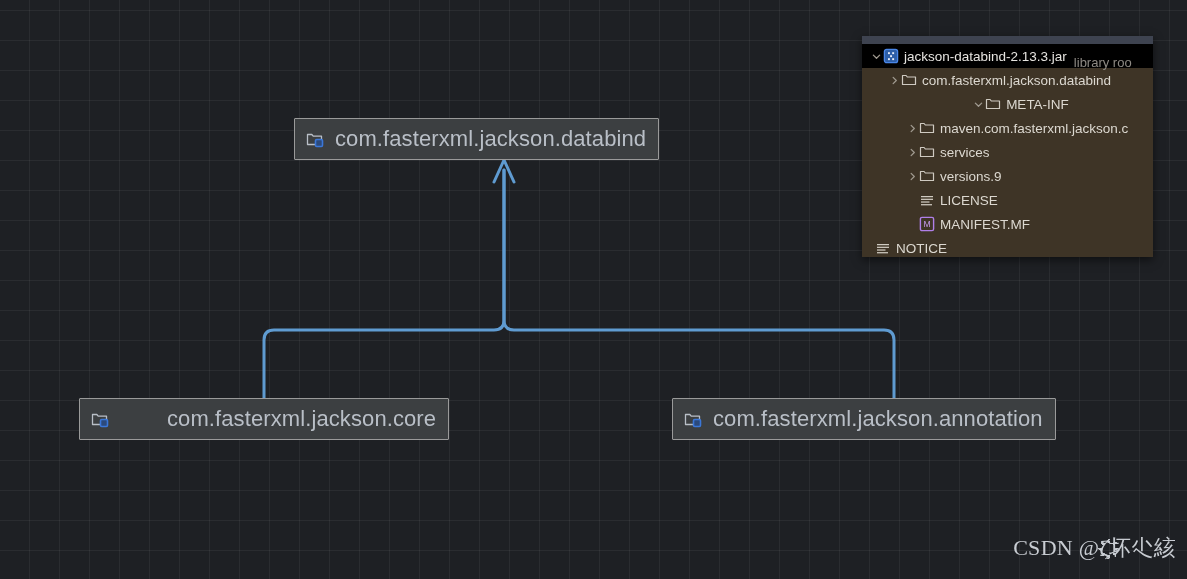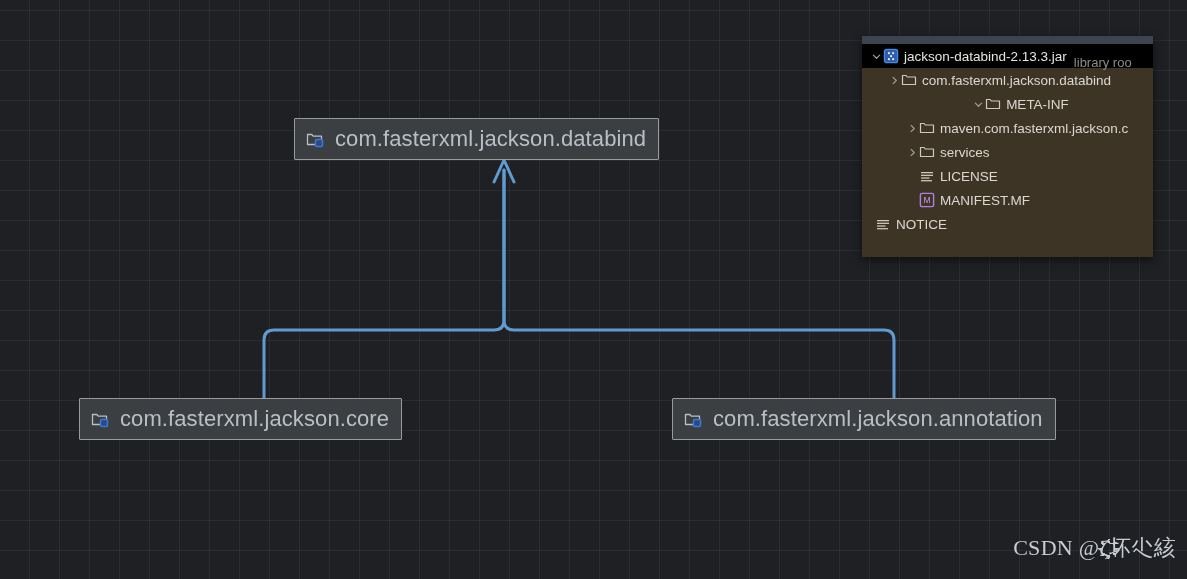--- a/index.html
+++ b/index.html
@@ -52,21 +52,21 @@
   }
   .node .pkg-icon {
     position: relative;
     width: 20px;
     height: 20px;
     margin-right: 10px;
     flex: 0 0 auto;
   }
 
   #node-databind  { left: 294px; top: 118px; }
-  #node-core      { left: 79px;  top: 398px; }
+  #node-core      { left: 79px;  top: 398px; gap: 47px; }
   #node-annot     { left: 672px; top: 398px; }
 
   
   #tree-panel {
     position: absolute;
     left: 862px;
     top: 36px;
     width: 291px;
     height: 221px;
     overflow: hidden;
@@ -246,20 +246,33 @@
             </svg>
           </span>
           <span class="ticon">
             <svg width="16" height="16" viewBox="0 0 16 16" style="display: block;">
               <path d="M1.5,3.5 h3.6 l1.2,1.5 h8.2 v7.5 h-13 z" fill="none" stroke="#cfcac1" stroke-width="1.2" stroke-linejoin="round"></path>
             </svg>
           </span>
           <span class="tlabel">services</span>
         </div>
         <div class="tree-row" style="padding-left: 44px;">
+          <span class="twisty">
+            <svg width="9" height="9" viewBox="0 0 10 10">
+              <path d="M3.5,1.5 L7,5 L3.5,8.5" fill="none" stroke="#a09a90" stroke-width="1.4" stroke-linecap="round" stroke-linejoin="round"></path>
+            </svg>
+          </span>
+          <span class="ticon">
+            <svg width="16" height="16" viewBox="0 0 16 16" style="display: block;">
+              <path d="M1.5,3.5 h3.6 l1.2,1.5 h8.2 v7.5 h-13 z" fill="none" stroke="#cfcac1" stroke-width="1.2" stroke-linejoin="round"></path>
+            </svg>
+          </span>
+          <span class="tlabel">versions.9</span>
+        </div>
+        <div class="tree-row" style="padding-left: 44px;">
           <span class="twisty"></span>
           <span class="ticon">
             <svg width="16" height="16" viewBox="0 0 16 16" style="display: block;">
               <rect x="2" y="4" width="12" height="1.25" fill="#cfcac1"></rect>
               <rect x="2" y="6.7" width="12" height="1.25" fill="#cfcac1"></rect>
               <rect x="2" y="9.4" width="8.5" height="1.25" fill="#cfcac1"></rect>
               <rect x="2" y="12.1" width="11" height="1.25" fill="#cfcac1"></rect>
             </svg>
           </span>
           <span class="tlabel">LICENSE</span>

